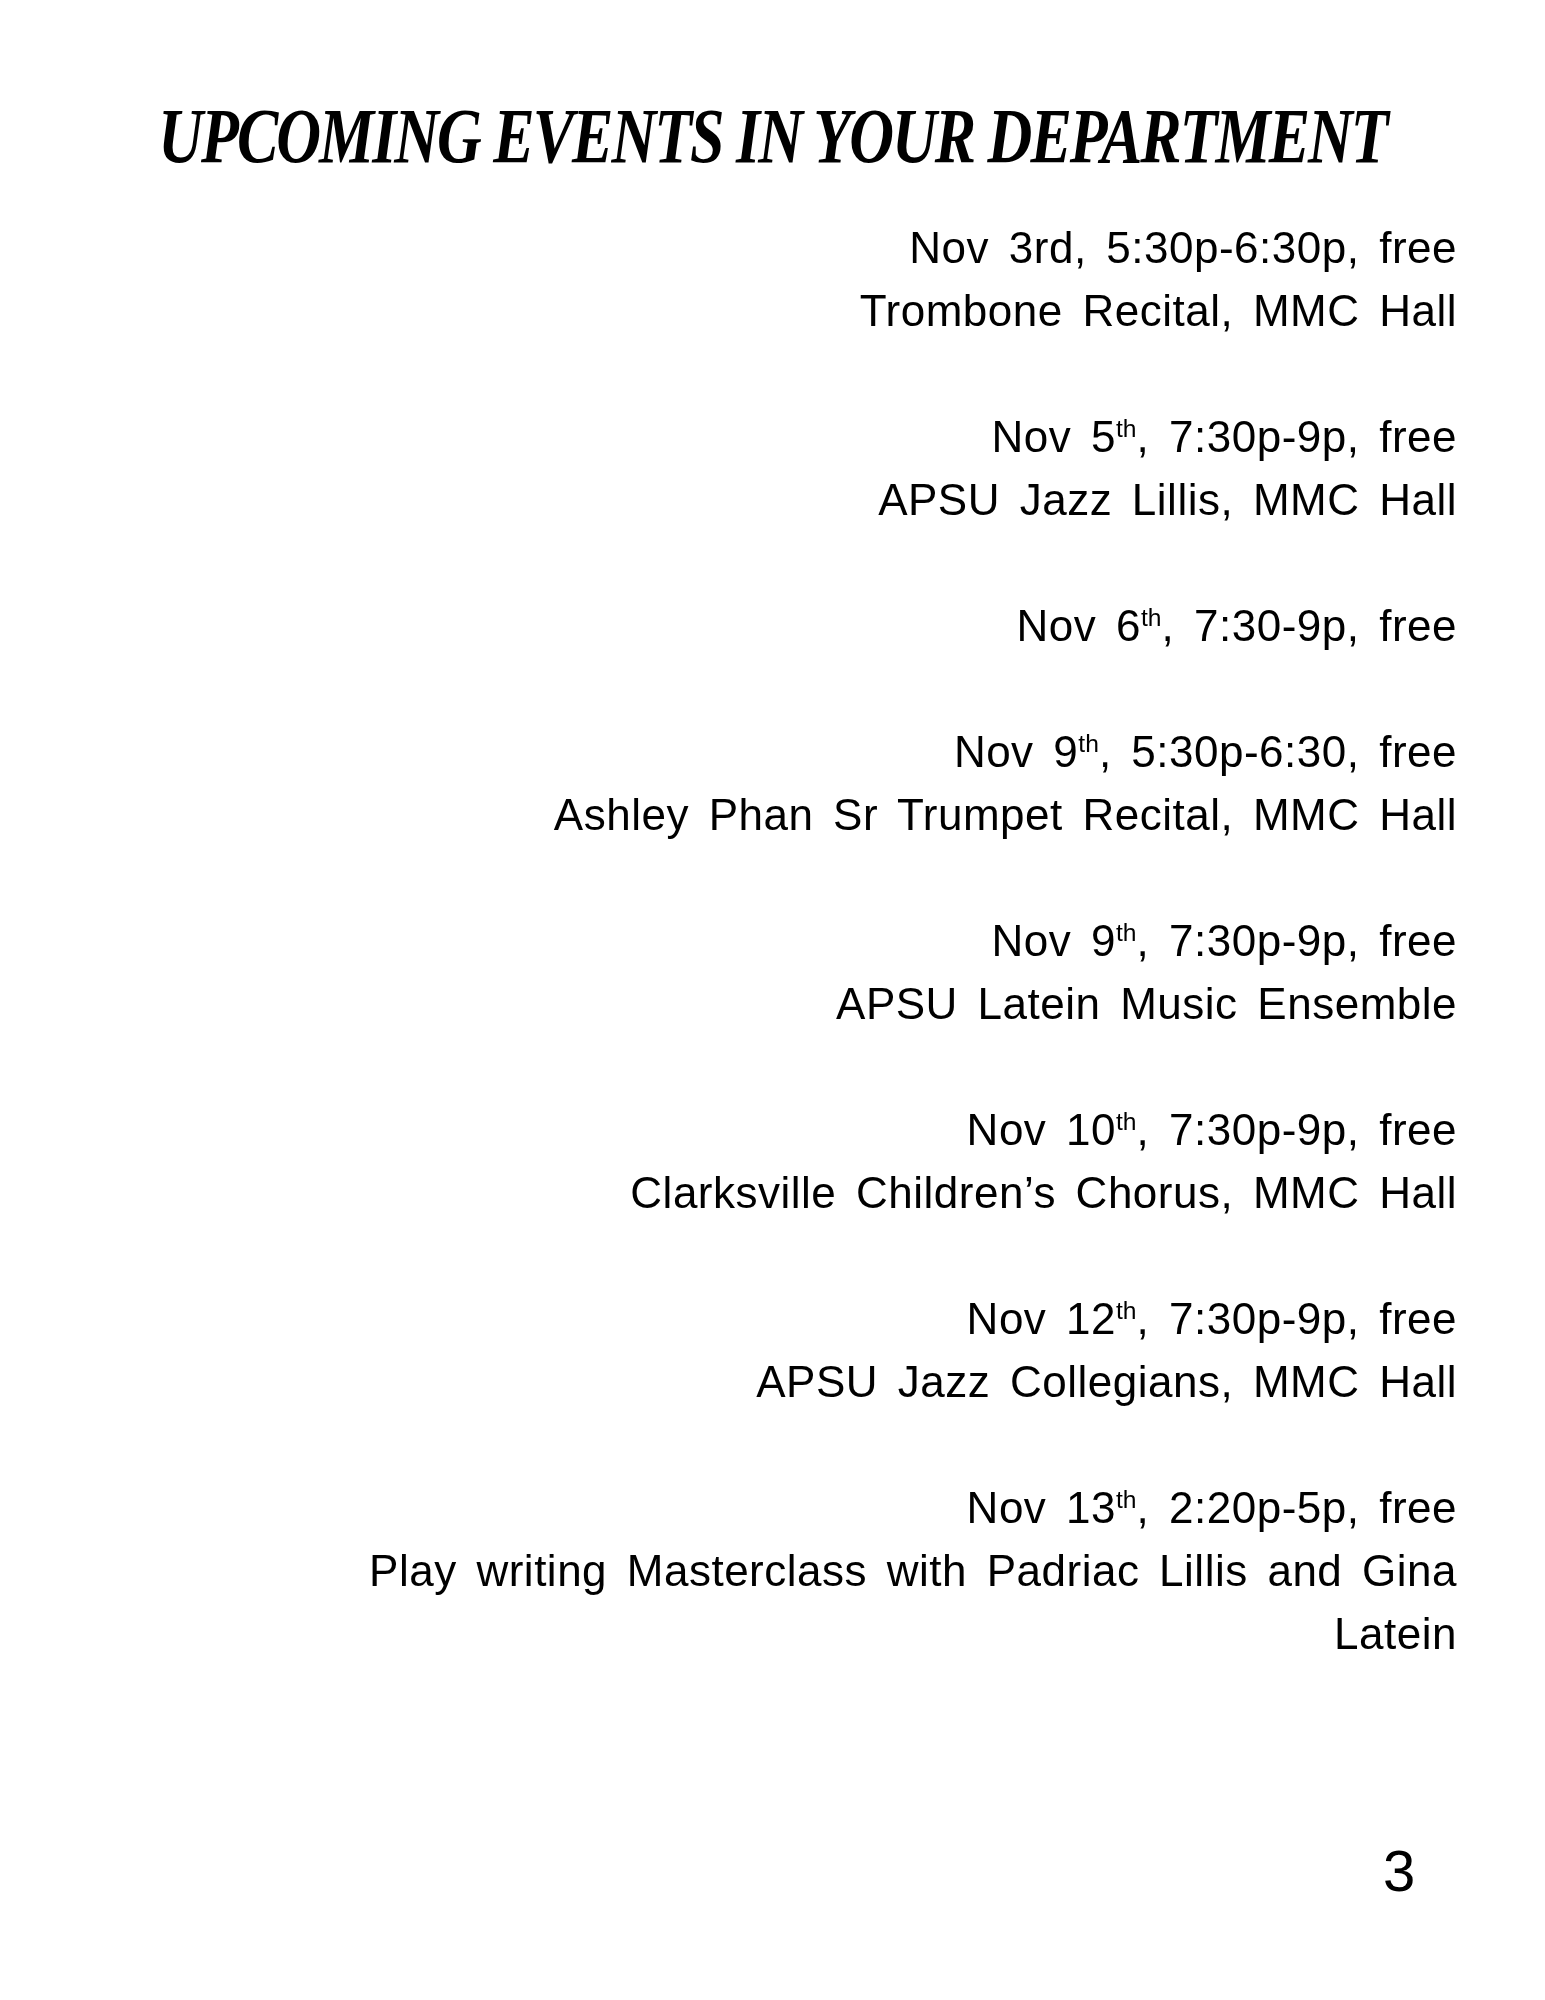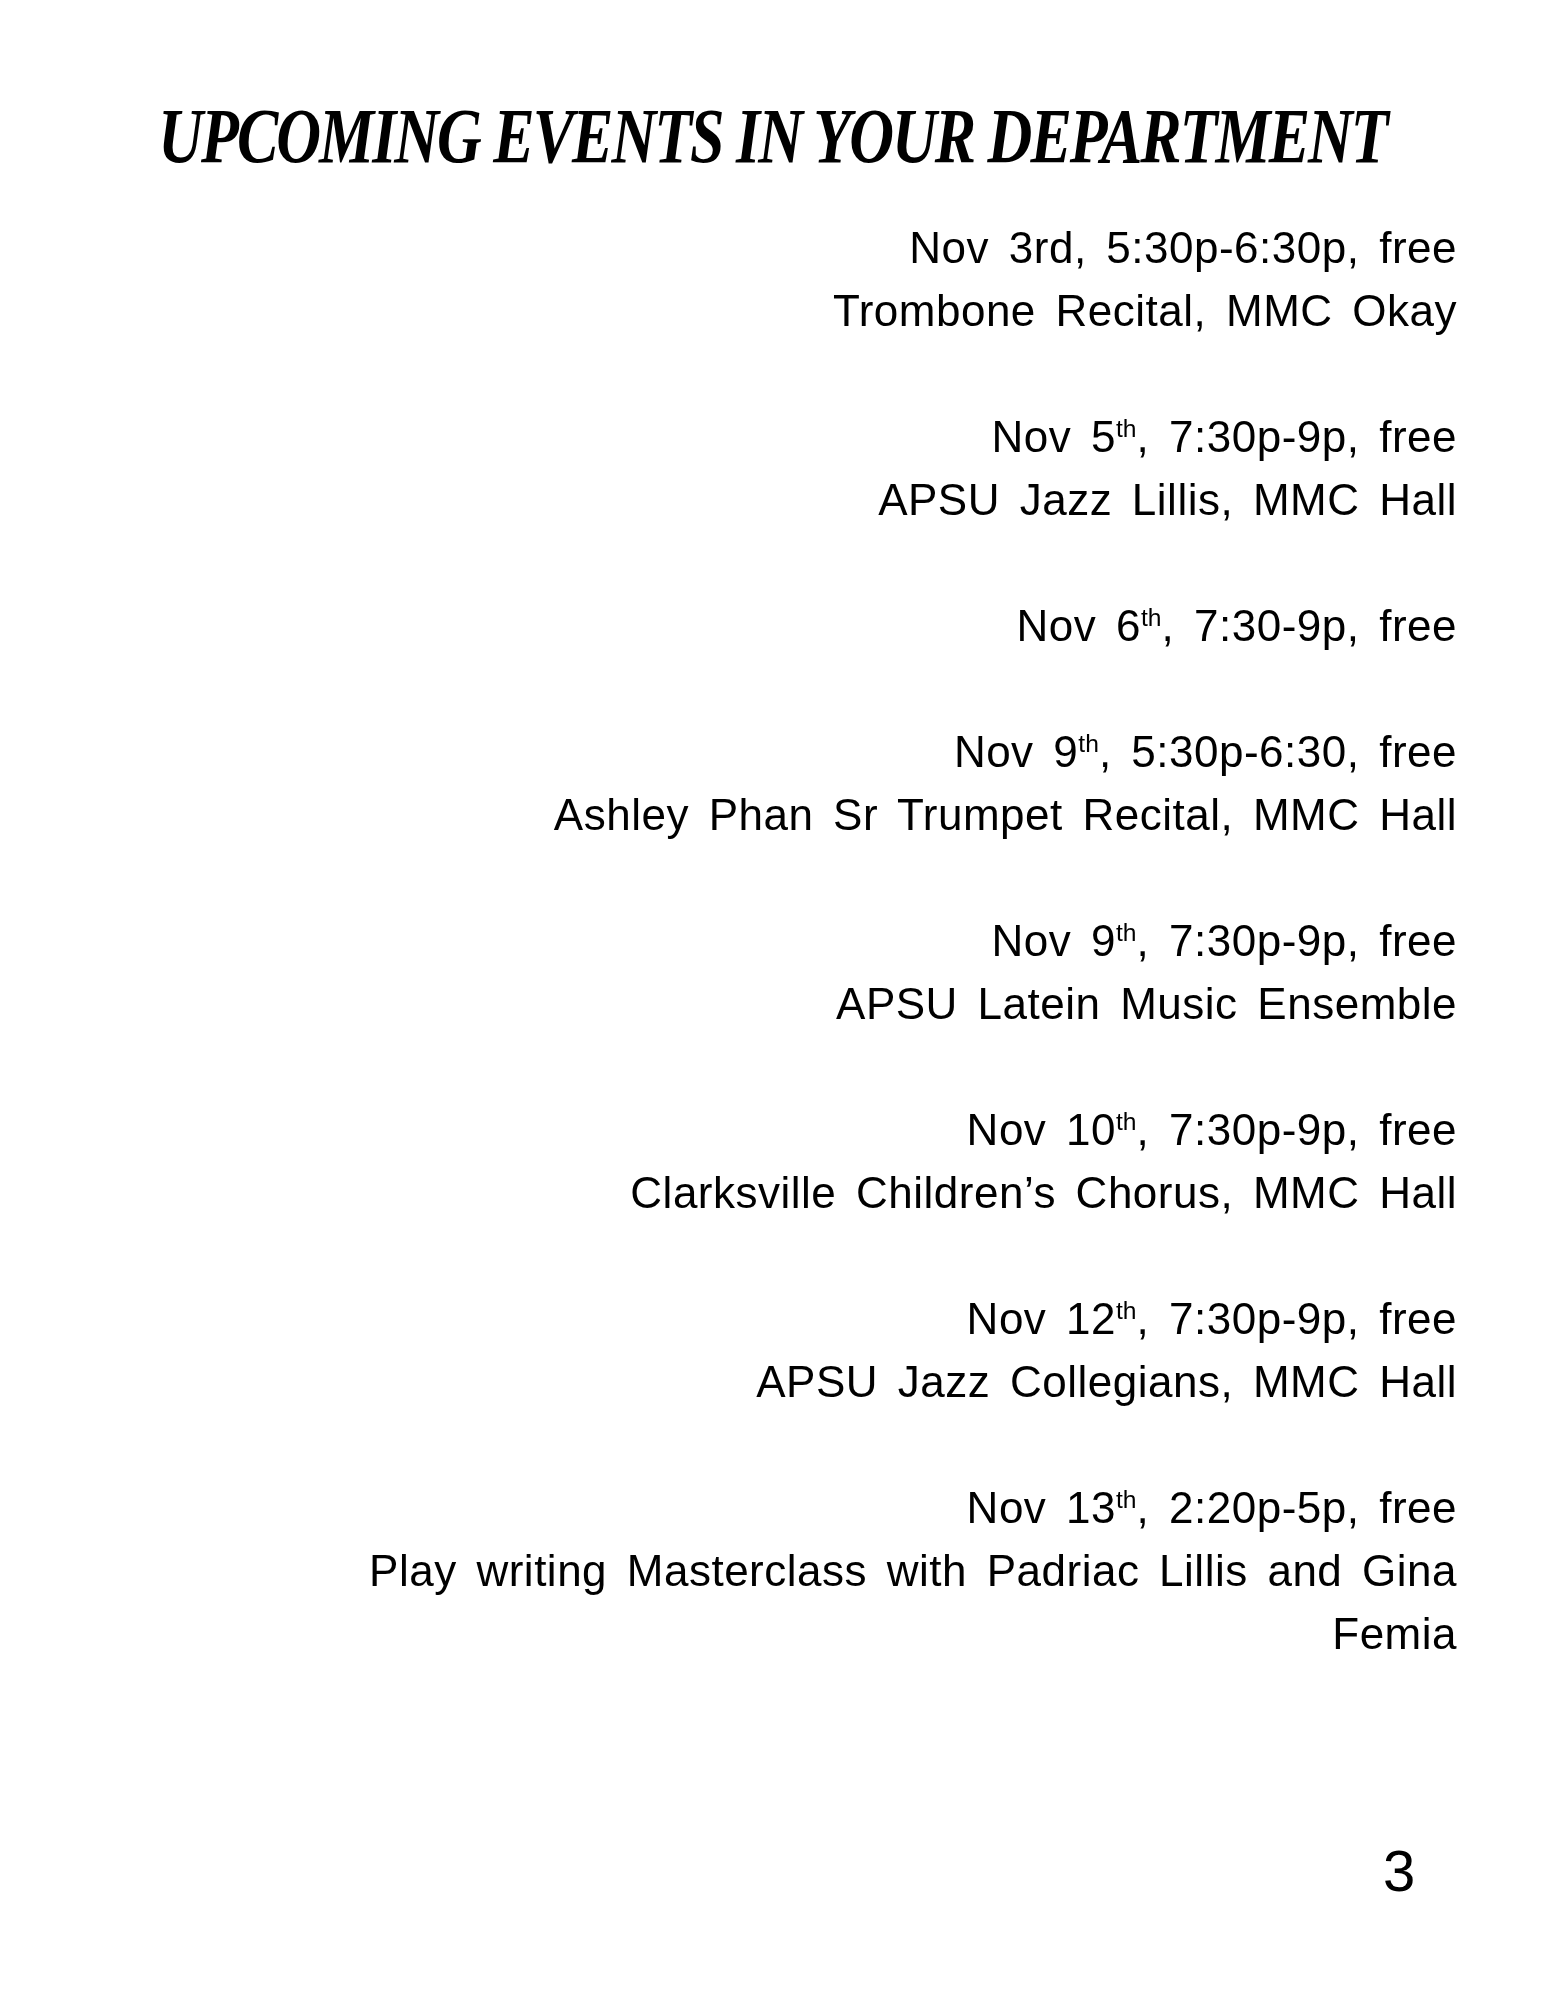--- a/index.html
+++ b/index.html
@@ -67,21 +67,21 @@
   }
 </style>
 </head>
 <body>
 
 <div class="page">
   <h1 class="title">UPCOMING EVENTS IN YOUR DEPARTMENT</h1>
   <main class="events">
       <div class="event">
         <div class="event-line">Nov 3rd, 5:30p-6:30p, free</div>
-        <div class="event-line">Trombone Recital, MMC Okay</div>
+        <div class="event-line">Trombone Recital, MMC Hall</div>
       </div>
       <div class="event">
         <div class="event-line">Nov 5<sup>th</sup>, 7:30p-9p, free</div>
         <div class="event-line">APSU Jazz Lillis, MMC Hall</div>
       </div>
       <div class="event">
         <div class="event-line">Nov 6<sup>th</sup>, 7:30-9p, free</div>
       </div>
       <div class="event">
         <div class="event-line">Nov 9<sup>th</sup>, 5:30p-6:30, free</div>
@@ -95,17 +95,17 @@
         <div class="event-line">Nov 10<sup>th</sup>, 7:30p-9p, free</div>
         <div class="event-line">Clarksville Children’s Chorus, MMC Hall</div>
       </div>
       <div class="event">
         <div class="event-line">Nov 12<sup>th</sup>, 7:30p-9p, free</div>
         <div class="event-line">APSU Jazz Collegians, MMC Hall</div>
       </div>
       <div class="event">
         <div class="event-line">Nov 13<sup>th</sup>, 2:20p-5p, free</div>
         <div class="event-line">Play writing Masterclass with Padriac Lillis and Gina</div>
-        <div class="event-line">Femia</div>
+        <div class="event-line">Latein</div>
       </div>
     </main>
   <div class="page-number">3</div>
 </div>
 
 </body></html>

